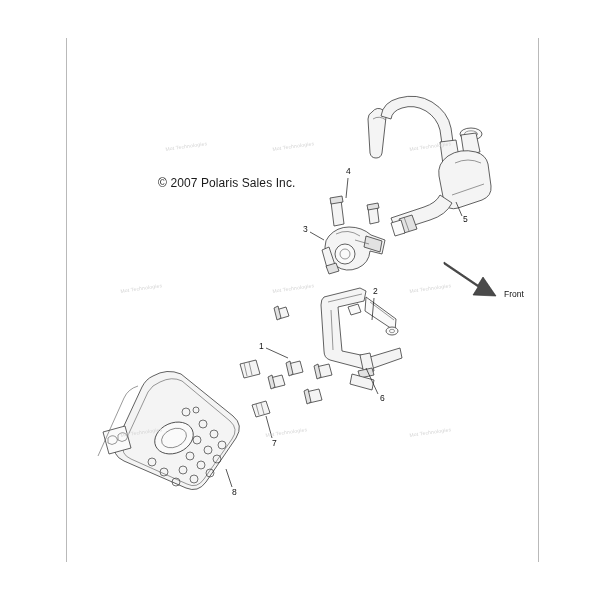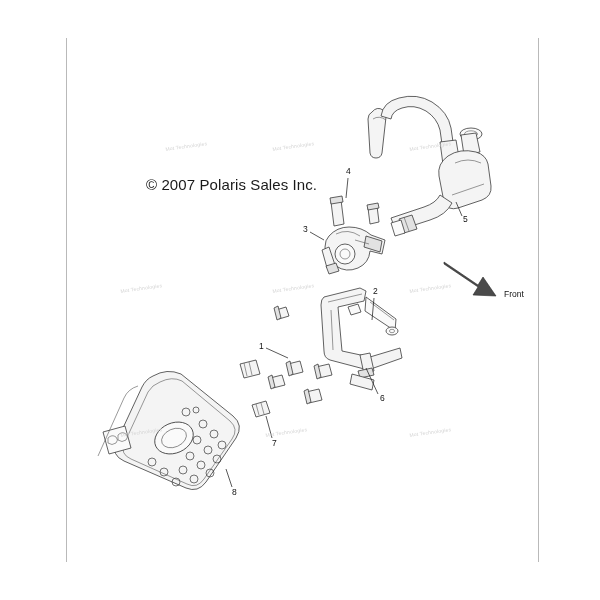--- a/index.html
+++ b/index.html
@@ -30,23 +30,23 @@
     height: 524px;
   }
   #right-border {
     left: 538px;
     top: 38px;
     width: 1px;
     height: 524px;
   }
   .copyright {
     position: absolute;
-    left: 146px;
+    left: 158px;
     top: 176px;
-    font-size: 15px;
+    font-size: 12px;
     color: #1a1a1a;
     letter-spacing: 0.1px;
     white-space: nowrap;
   }
   .watermark {
     position: absolute;
     font-size: 5px;
     color: #d4d4d4;
     white-space: nowrap;
     letter-spacing: 0.2px;

